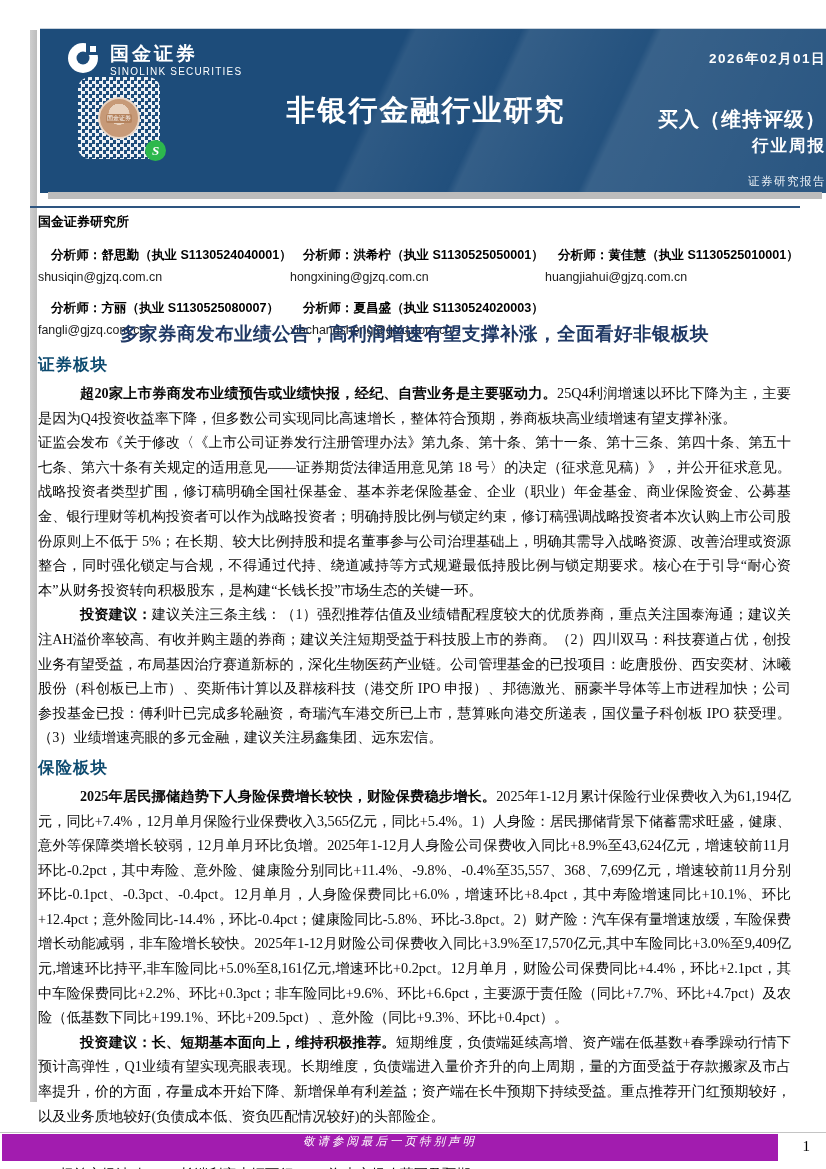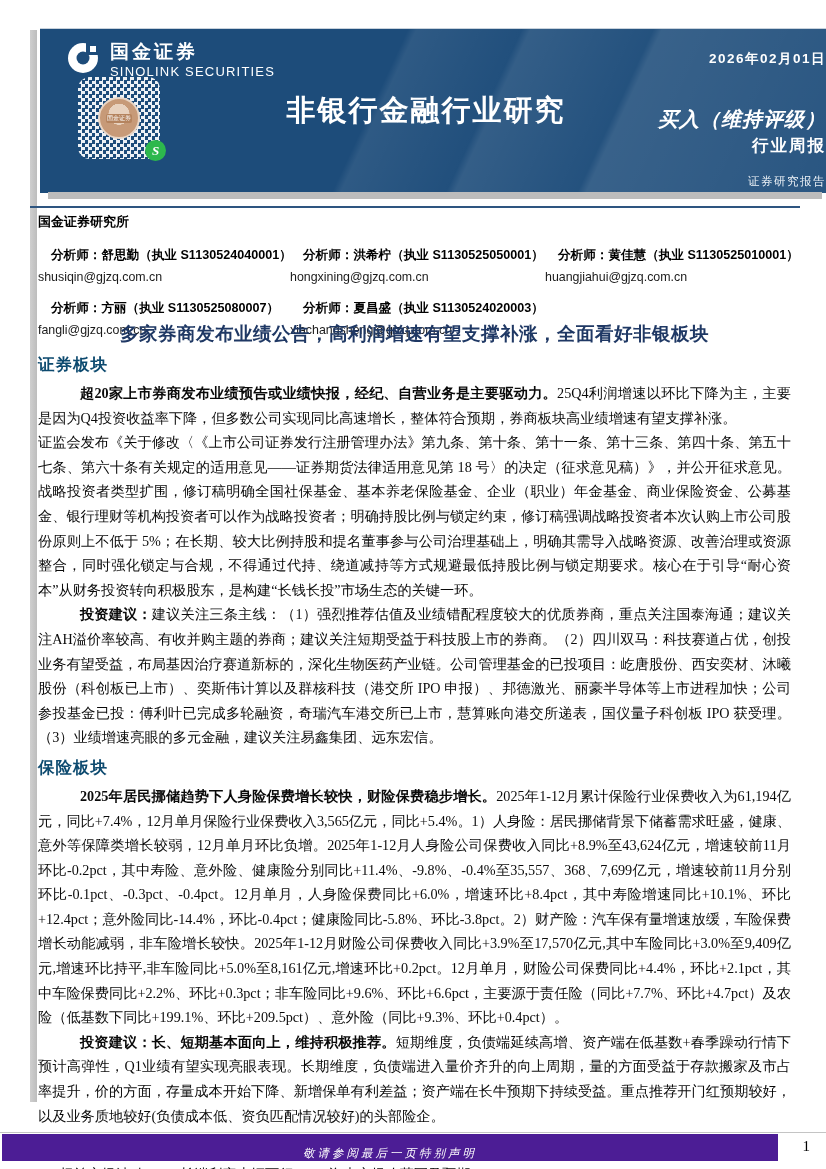--- a/index.html
+++ b/index.html
@@ -11,36 +11,36 @@
   .banner-shadow{position:absolute;left:48px;top:192px;width:774px;height:7px;background:#bcbcbc;}
 
   
   .banner{position:absolute;left:40px;top:28px;width:782px;height:164px;background:#1d4c7a;
           background-image:linear-gradient(115deg,rgba(255,255,255,0) 42%,rgba(255,255,255,.08) 43%,
             rgba(255,255,255,.02) 55%,rgba(255,255,255,.10) 56%,rgba(255,255,255,.03) 70%,
             rgba(255,255,255,.12) 71%,rgba(255,255,255,.05) 100%);
           border-top:1px solid #c8d2dc;padding-left:18px;}
   .brand{position:absolute;top:12px;left:26px;display:flex;gap:10px;align-items:center;}
   .brand-cn{color:#fff;font-size:19px;font-weight:bold;letter-spacing:3px;line-height:20px;}
-  .brand-en{color:#fff;font-size:13px;letter-spacing:1.2px;margin-top:2px;}
+  .brand-en{color:#fff;font-size:10px;letter-spacing:1.2px;margin-top:2px;}
   .qr{position:absolute;left:38px;top:48px;width:82px;height:82px;border-radius:12px;
       background-image:conic-gradient(rgba(255,255,255,.92) 90deg,transparent 90deg 180deg,
         rgba(255,255,255,.92) 180deg 270deg,transparent 270deg);
       background-size:7px 7px;}
   .qr-center{position:absolute;left:50%;top:50%;width:38px;height:38px;transform:translate(-50%,-50%);
       border-radius:50%;background:radial-gradient(circle at 50% 40%,#e8d2bf 0 35%,#c79a78 36% 100%);
       border:2px solid #e9d6c6;display:flex;align-items:center;justify-content:center;}
   .qr-center span{font-size:6px;color:#fff;background:#b5845f;border-radius:2px;padding:0 1px;letter-spacing:0;}
   .qr-badge{position:absolute;right:-6px;bottom:-2px;width:21px;height:21px;border-radius:50%;
       background:#2db84d;color:#fff;display:flex;align-items:center;justify-content:center;
       font-family:"Liberation Serif",serif;font-style:italic;font-weight:bold;font-size:13px;}
   .hdr-date{position:absolute;right:14px;top:21px;color:#fff;font-weight:bold;font-size:13.5px;letter-spacing:1.5px;}
   .hdr-title{position:absolute;left:0;right:28px;top:62px;margin:0;text-align:center;color:#fff;
       font-size:29px;font-weight:bold;letter-spacing:2px;}
-  .hdr-rating{position:absolute;right:14px;top:77px;color:#fff;font-weight:bold;font-size:20px;letter-spacing:1px;font-style:italic;}
+  .hdr-rating{position:absolute;right:14px;top:77px;color:#fff;font-weight:bold;font-size:20px;letter-spacing:1px;}
   .hdr-type{position:absolute;right:14px;top:106px;color:#fff;font-weight:bold;font-size:16.5px;letter-spacing:2px;}
   .hdr-cat{position:absolute;right:14px;top:145px;color:#eef3f8;font-size:11.5px;letter-spacing:1.5px;}
 
   .rule{position:absolute;left:30px;top:206px;width:770px;height:2px;background:#2e5580;}
 
   
   .analysts{position:absolute;left:38px;top:213px;width:756px;}
   .inst{font-weight:bold;font-size:13px;color:#000;margin-bottom:16px;}
   .agrid{display:grid;grid-template-columns:252px 255px 1fr;row-gap:16px;}
   .aname{font-weight:bold;font-size:12.6px;color:#000;margin-bottom:6px;white-space:nowrap;padding-left:13px;}
@@ -49,22 +49,22 @@
   
   .main{position:absolute;left:38px;top:321px;width:753px;}
   .headline{margin:0 0 8px 0;text-align:center;color:#1f3864;font-size:18.5px;font-weight:bold;letter-spacing:.5px;}
   .sec-h{margin:7px 0 5px 0;color:#0d4a6f;font-size:16.5px;font-weight:bold;letter-spacing:1px;}
   .body-p{margin:0;font-family:"Liberation Serif",serif;font-size:14.2px;line-height:24.6px;
           text-align:justify;color:#0a0a0a;}
   .body-p b{font-weight:bold;padding-left:42px;}
 
   
   .footer-line{position:absolute;left:0;top:1132px;width:826px;height:1px;background:#c4c4c4;}
-  .footer-bar{position:absolute;left:2px;top:1134px;width:776px;height:27px;background:#4c1d95;
-      color:#fff;display:flex;align-items:flex-end;justify-content:center;
+  .footer-bar{position:absolute;left:2px;top:1134px;width:776px;height:27px;background:#a21caf;
+      color:#fff;display:flex;align-items:flex-start;justify-content:center;
       font-family:"Liberation Serif",serif;font-style:italic;font-size:11.5px;letter-spacing:3px;}
   .pageno{position:absolute;right:16px;top:1138px;font-family:"Liberation Serif",serif;font-size:15px;color:#000;}
 </style>
 </head>
 <body>
 
 <div class="page">
 
   <div class="edge-left"></div>
 

